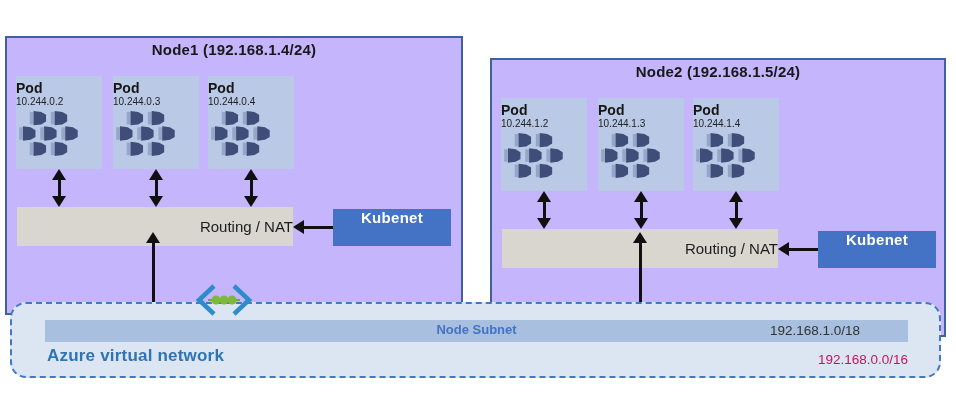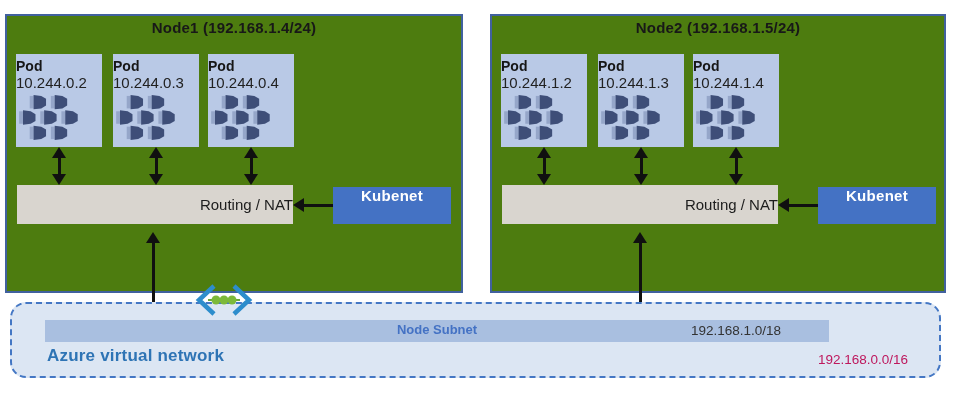--- a/index.html
+++ b/index.html
@@ -2,37 +2,37 @@
 <html><head>
 <meta charset="utf-8">
 <style>
   html,body { margin:0; padding:0; background:#ffffff; }
   .canvas {
     position:relative; width:956px; height:412px; background:#ffffff;
     font-family:"Liberation Sans", sans-serif; overflow:hidden;
   }
   
   .node {
-    position:absolute; top:14px; height:279px; box-sizing:border-box;
-    background:#4d7c0f; border:2px solid #41619e;
+    position:absolute; top:36px; height:279px; box-sizing:border-box;
+    background:#c4b5fd; border:2px solid #41619e;
   }
   .node1 { left:5px;   width:458px; }
-  .node2 { left:490px; width:456px; }
+  .node2 { left:490px; width:456px;margin-top:22px; }
   .node-title {
     text-align:center; margin-top:3px; font-size:15px; font-weight:700;
     color:#181818; letter-spacing:0.2px;
   }
   
   .pod {
     position:absolute; top:38px; width:86px; height:93px;
     background:#b9c9e6; text-align:left;
   }
   .pod-a { left:9px; } .pod-b { left:106px; } .pod-c { left:201px; }
   .pod-label { font-size:14px; font-weight:700; color:#161616; margin-top:5px; line-height:1.1; }
-  .pod-ip    { font-size:15px; color:#222; margin-top:0px; }
+  .pod-ip    { font-size:10px; color:#222; margin-top:0px; }
   .pod-icon  { margin-top:3px; }
   
   .routing {
     position:absolute; left:10px; top:169px; width:276px; height:39px;
     background:#d9d5cf; display:flex; align-items:center; justify-content:flex-end;
     font-size:15px; color:#1d1d1d;
   }
   .kubenet {
     position:absolute; left:326px; top:171px; width:118px; height:37px;
     background:#4472c4; color:#ffffff; font-weight:700; font-size:15px;
@@ -55,21 +55,21 @@
   .harrow .head-left { position:absolute; left:0; top:0; width:0; height:0;
     border-top:7px solid transparent; border-bottom:7px solid transparent;
     border-right:11px solid #101010; }
   
   .vnet {
     position:absolute; left:10px; top:302px; width:931px; height:76px;
     box-sizing:border-box; background:#dce6f3;
     border:2px dashed #4477c4; border-radius:16px;
   }
   .subnet-bar {
-    position:absolute; left:33px; top:16px; width:784px; height:22px;
+    position:absolute; left:33px; top:16px; width:863px; height:22px;
     background:#a9bfe0;
   }
   .subnet-label {
     position:absolute; left:0; right:0; top:2px; text-align:center;
     font-size:13px; font-weight:700; color:#4472c4;
   }
   .subnet-cidr {
     position:absolute; right:48px; top:3px; font-size:13.5px; color:#333333;
   }
   .vnet-label {

